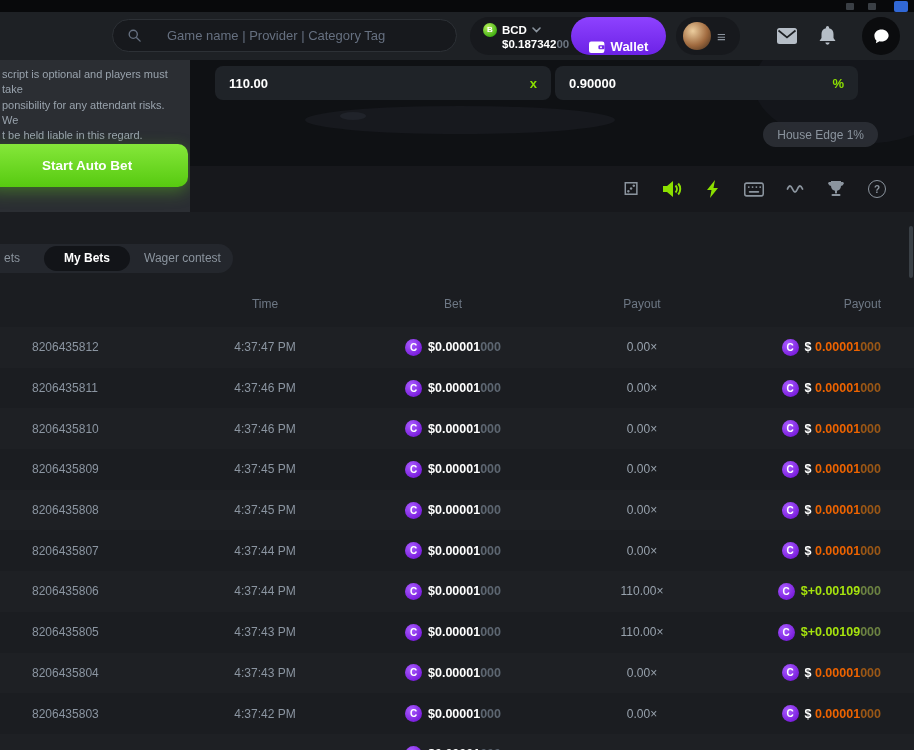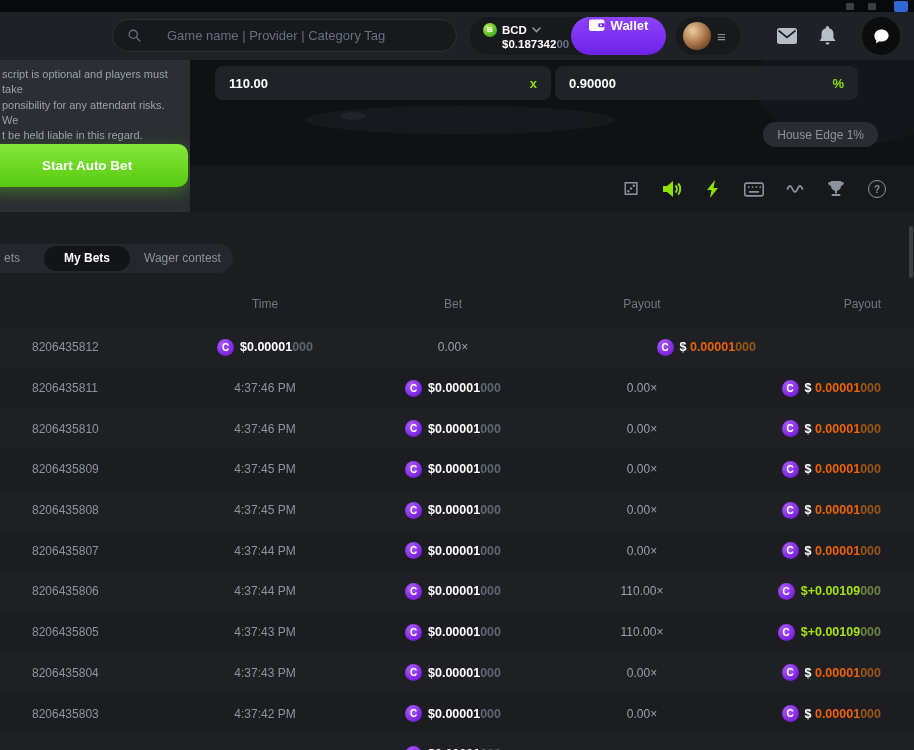--- a/index.html
+++ b/index.html
@@ -28,21 +28,21 @@
   .currency{display:flex;flex-direction:column;gap:1px;padding-left:13px;cursor:pointer;}
   .crow1{display:flex;align-items:center;gap:5px;}
   .bcd-coin{width:14px;height:14px;border-radius:50%;background:radial-gradient(circle at 35% 30%,#b8f05a,#3fae12 75%);
             color:#fff;font-size:8px;font-weight:bold;display:flex;align-items:center;justify-content:center;}
   .cur-code{color:#fff;font-size:11.5px;font-weight:bold;}
   .chev{color:#8b949e;display:flex;}
   .crow2{margin-left:19px;font-size:11.5px;font-weight:bold;}
   .bal-main{color:#fff;} .bal-dim{color:#6b7480;}
   .wallet-btn{width:95px;height:38px;border-radius:19px;border:none;cursor:pointer;
               background:linear-gradient(180deg,#8e42ff,#6c22e6);color:#fff;font-weight:bold;font-size:13px;
-              display:flex;align-items:flex-start;justify-content:center;gap:6px;
+              display:flex;align-items:flex-end;justify-content:center;gap:6px;
               font-family:"Liberation Sans",sans-serif;}
   .avatar-pill{position:absolute;left:676px;top:5px;width:64px;height:38px;border-radius:19px;background:#17191d;
                display:flex;align-items:center;gap:6px;padding:0 7px;box-sizing:border-box;cursor:pointer;}
   .avatar{width:28px;height:28px;border-radius:50%;
           background:radial-gradient(circle at 35% 32%,#eccd9e,#a06a3f 55%,#46301d 95%);}
   .menu-glyph{color:#8b949e;font-size:15px;}
   .hicon{position:absolute;color:#b6bec7;cursor:pointer;display:flex;}
   .mail{left:777px;top:16px;} .bell{left:819px;top:14px;}
   .chat-circle{position:absolute;left:862px;top:5px;width:38px;height:38px;border-radius:50%;background:#0b0c0e;
                display:flex;align-items:center;justify-content:center;cursor:pointer;}
@@ -256,20 +256,21 @@
 <div class="thead grid-cols">
   <div></div>
   <div class="hc">Time</div>
   <div class="hc">Bet</div>
   <div class="hc">Payout</div>
   <div class="hr">Payout</div>
 </div>
 <div class="tbody">
   <div class="trow grid-cols loss">
     <div class="c-id">8206435812</div>
+    <div class="c-time">4:37:47 PM</div>
     <div class="c-bet">
       <span class="coin">C</span>
       <span class="amt"><b class="bet-main">$0.00001</b><b class="bet-dim">000</b></span>
     </div>
     <div class="c-payout">0.00×</div>
     <div class="c-profit">
       <span class="coin">C</span>
       <span class="amt"><b class="p-cur">$</b><b class="p-main"> 0.00001</b><b class="p-dim">000</b></span>
     </div>
   </div>

